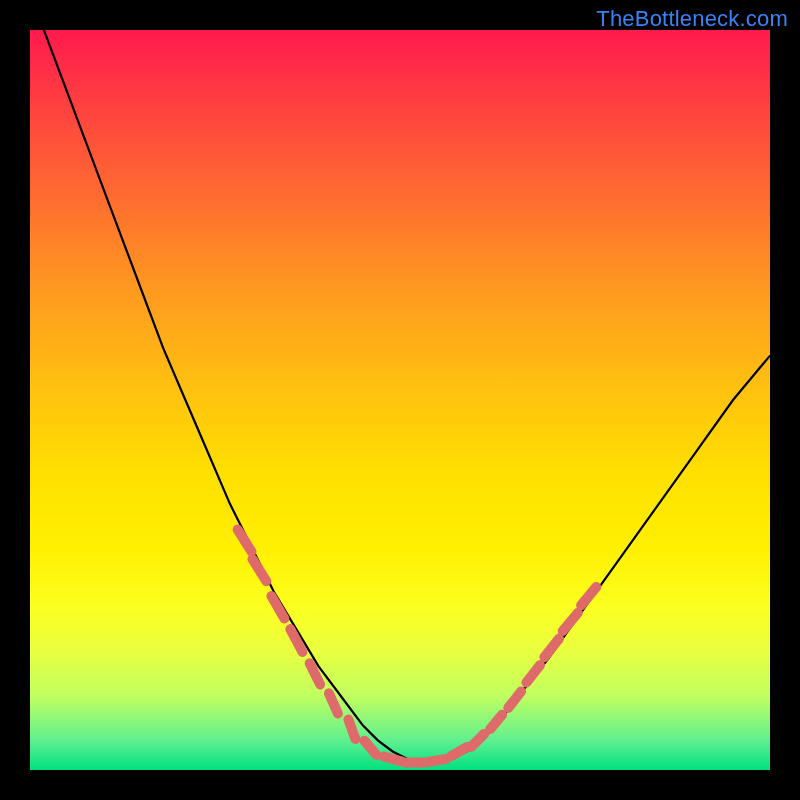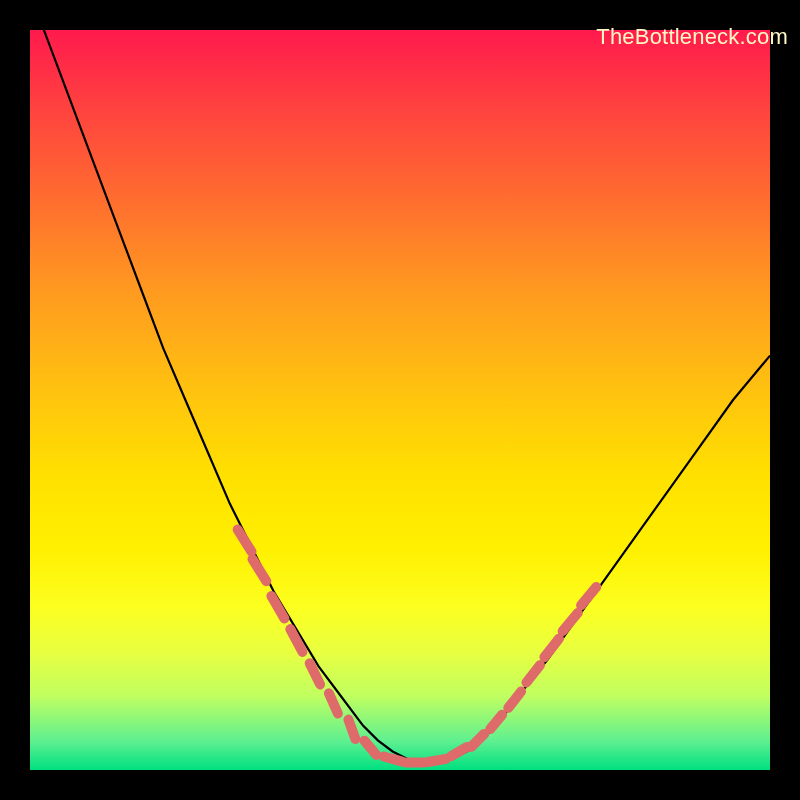--- a/index.html
+++ b/index.html
@@ -26,23 +26,23 @@
       #ffe000 60%,
       #fff000 70%,
       #fcff20 78%,
       #e8ff40 84%,
       #c0ff60 90%,
       #60f090 96%,
       #00e080 100%);
   }
   .watermark {
     position: absolute;
-    top: 24px;
+    top: 6px;
     right: 12px;
-    color: #fef9c3;
+    color: #3b82f6;
     font-size: 22px;
     font-weight: 500;
     letter-spacing: 0.2px;
     z-index: 10;
   }
   svg.plot {
     position: absolute;
     left: 30px;
     top: 30px;
     width: 740px;

